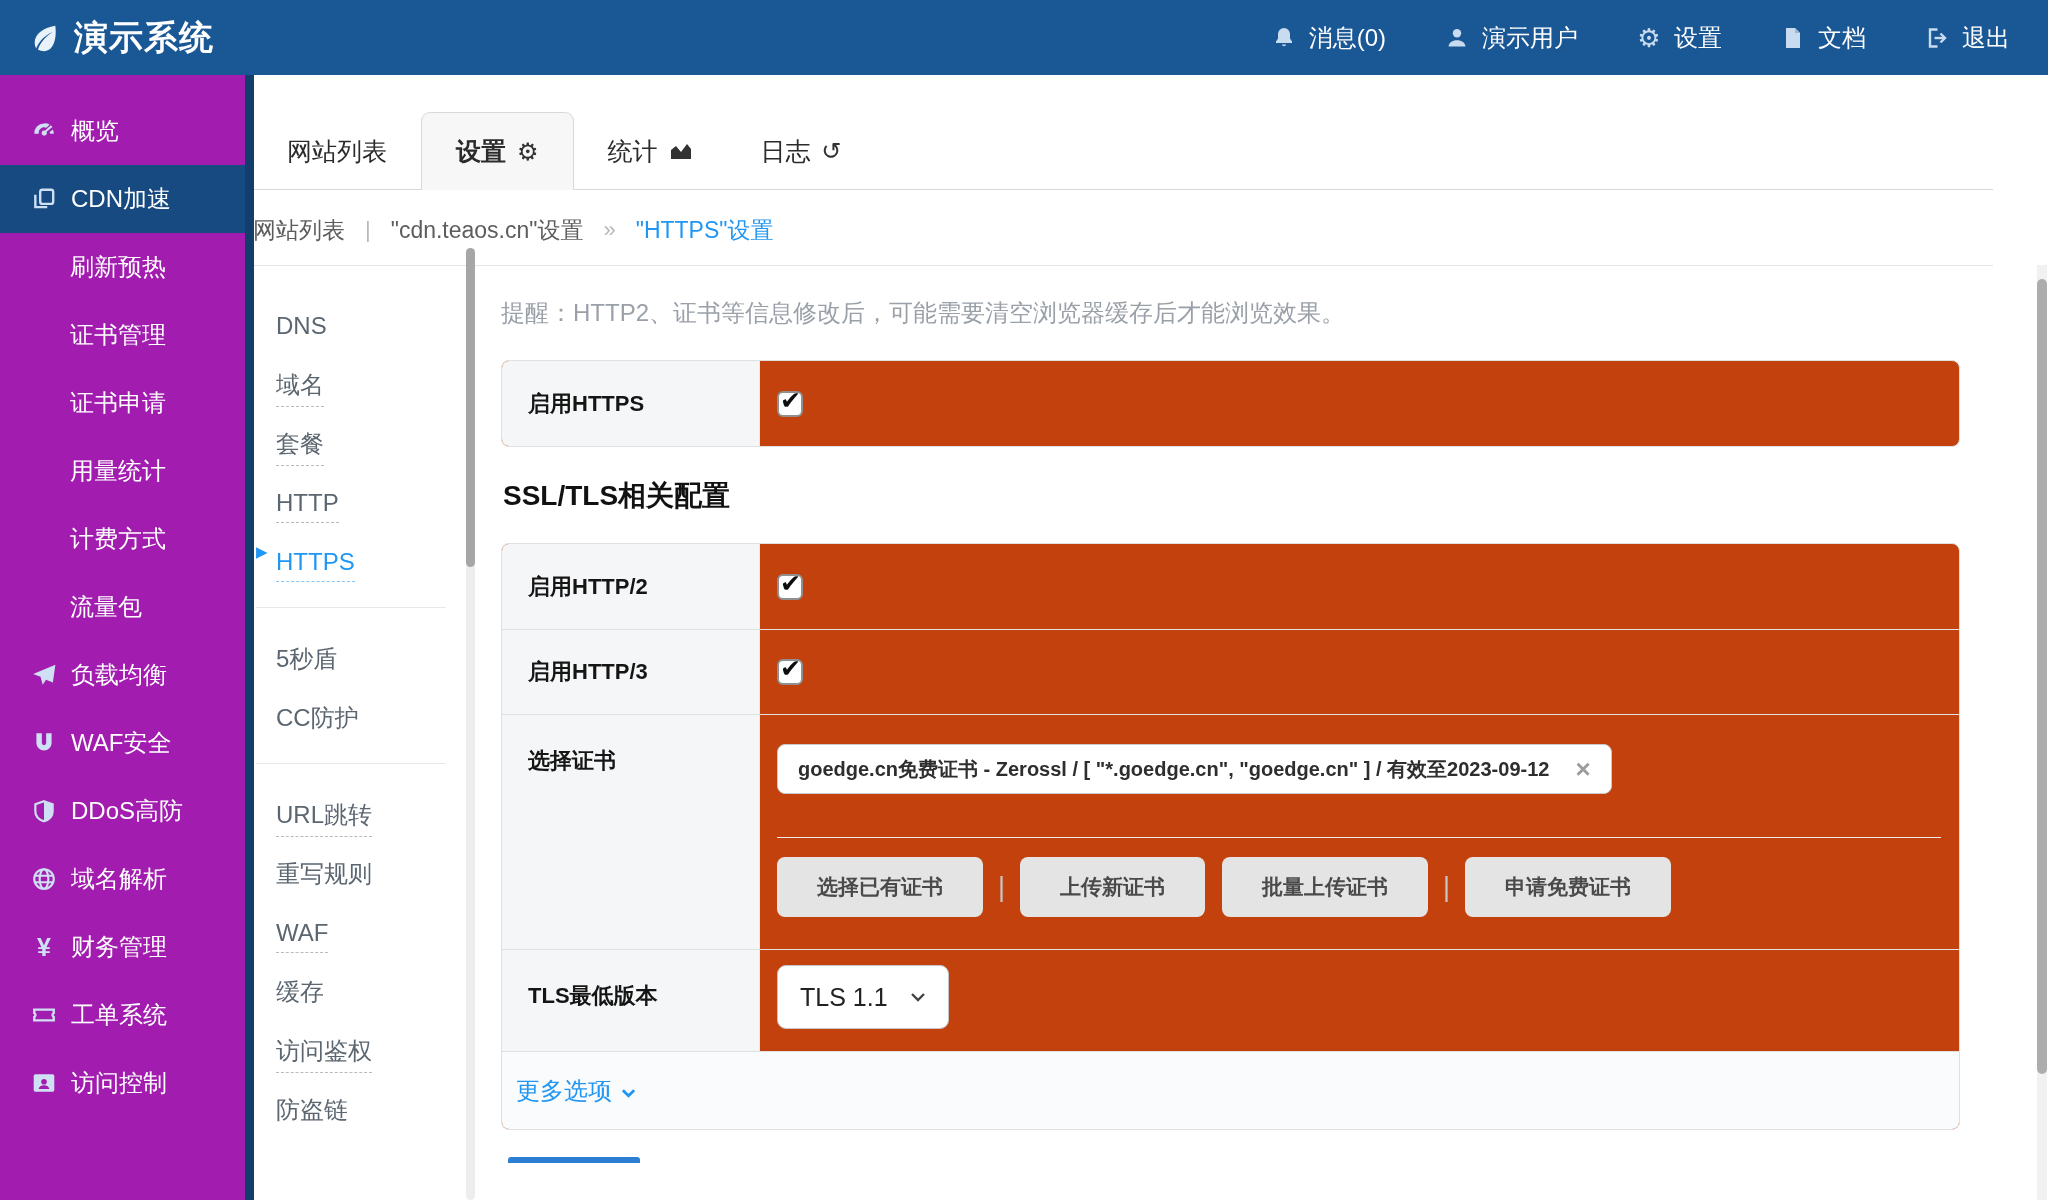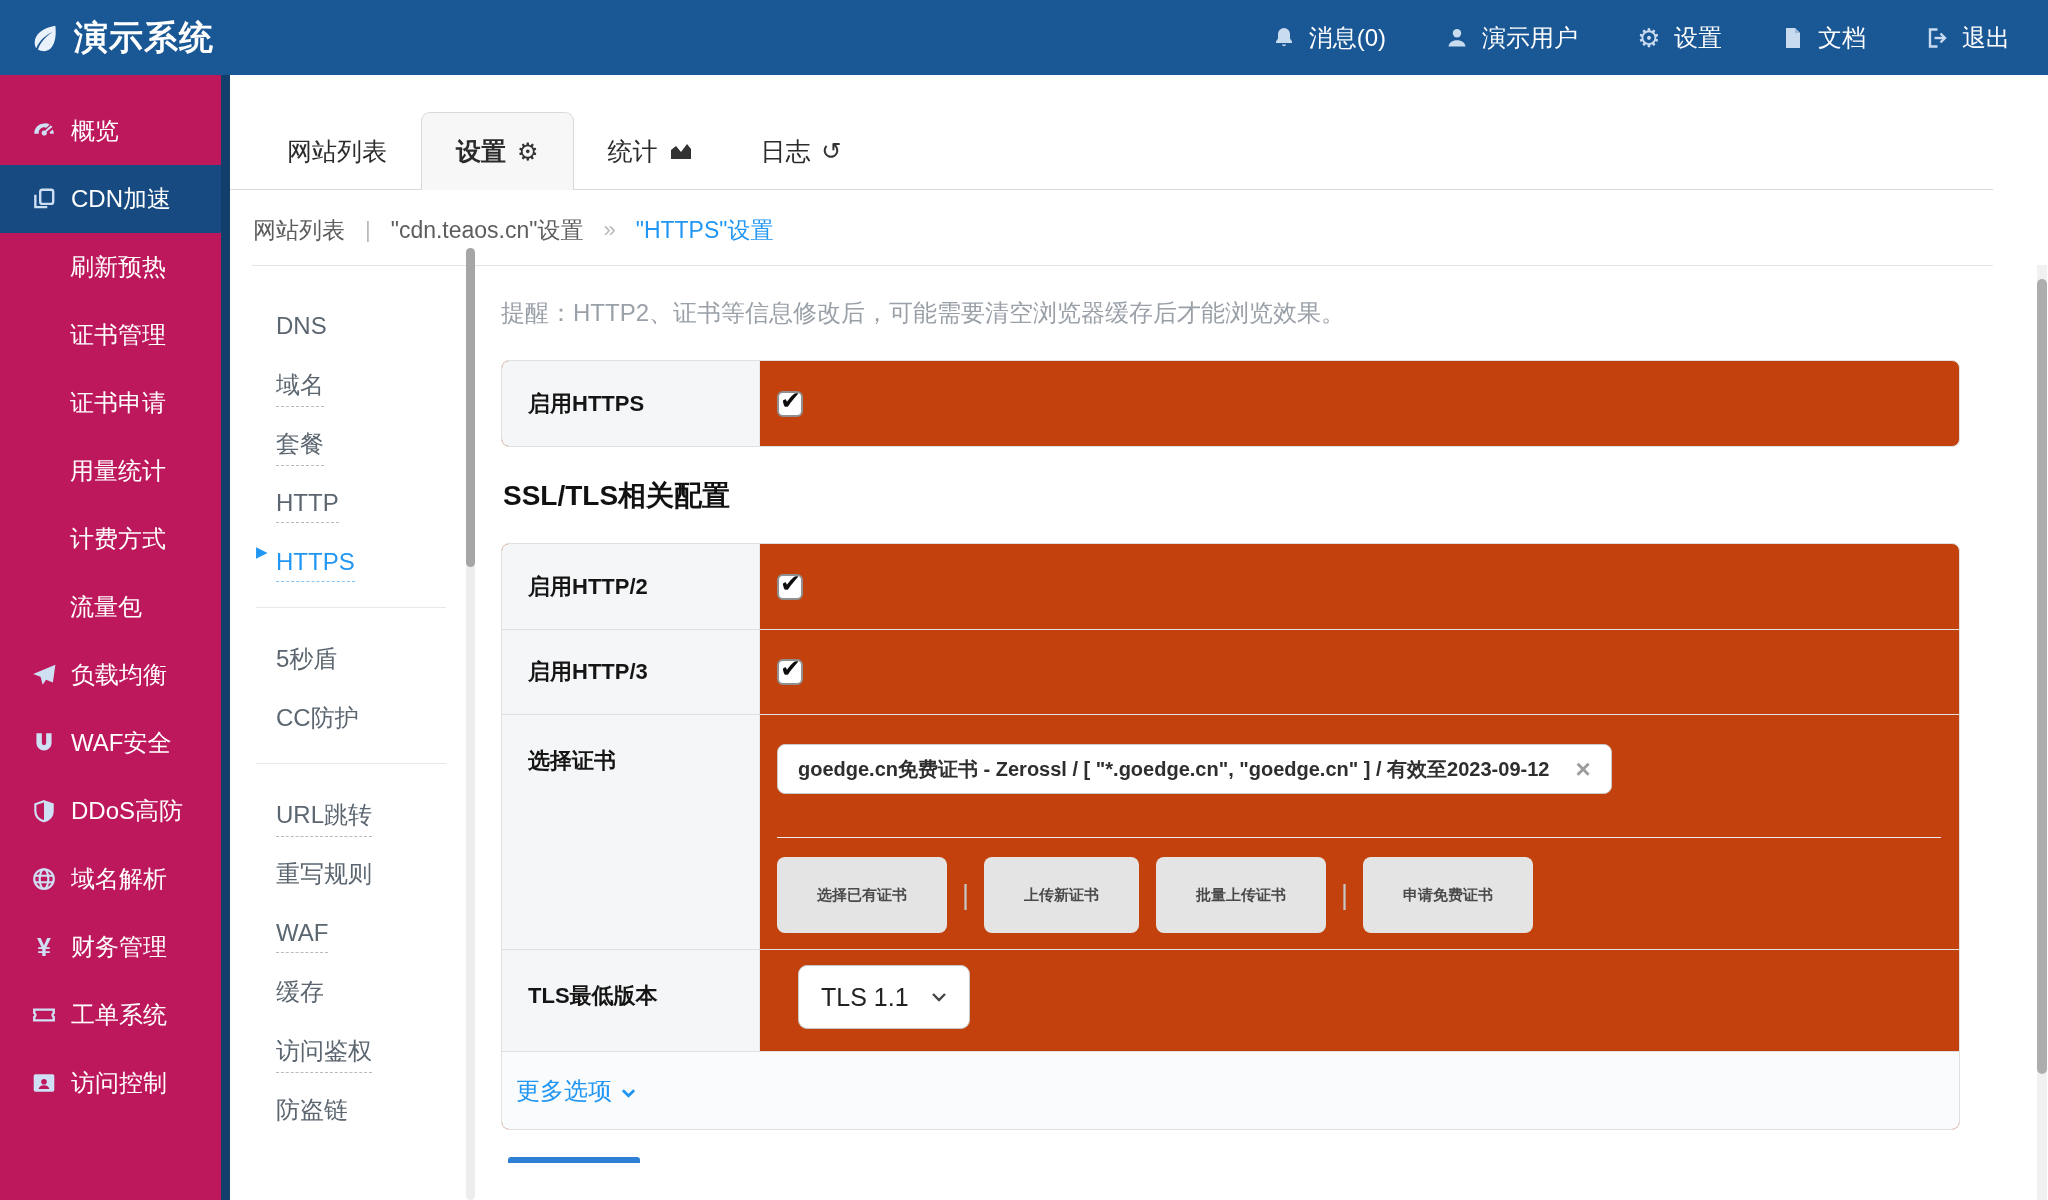--- a/index.html
+++ b/index.html
@@ -13,22 +13,22 @@
   .brand { display:flex; align-items:center; gap:14px; margin-left:30px; }
   .brand-icon { width:30px; height:30px; color:#e9f2fb; }
   .brand-name { color:#fff; font-size:34px; font-weight:bold; letter-spacing:1px; }
   .topnav { margin-left:auto; margin-right:38px; display:flex; align-items:center; gap:58px; }
   .topnav-item { display:flex; align-items:center; gap:12px; color:#fff; font-size:24px; cursor:pointer; }
   .ticon { width:26px; height:26px; color:#c9dbef; display:flex; align-items:center; justify-content:center; }
   .ticon svg { width:24px; height:24px; }
   .ticon.glyph { font-size:26px; line-height:1; }
 
   
-  .sidebar { position:absolute; left:0; top:75px; width:230px; height:1125px;
-    background:#be185d; z-index:5; }
+  .sidebar { position:absolute; left:0; top:75px; width:254px; height:1125px;
+    background:#a21caf; z-index:5; }
   .side-stripe { position:absolute; right:0; top:0; width:9px; height:100%;
     background:#123e6c; z-index:1; }
   .side-list { position:absolute; left:0; top:22px; width:100%; }
   .side-item { height:68px; display:flex; align-items:center; gap:13px;
     padding-left:30px; color:#fff; font-size:24px; cursor:pointer; position:relative; }
   .side-item .sicon { width:28px; height:28px; color:#cfe0f4; flex:none;
     display:flex; align-items:center; justify-content:center; }
   .side-item .sicon svg { width:26px; height:26px; }
   .side-item .sicon.glyph { font-size:25px; font-weight:bold; line-height:1; }
   .side-item.sub { padding-left:70px; }
@@ -80,39 +80,39 @@
     border-radius:8px; overflow:hidden; background:#c2410c; }
   .ftable1 { top:285px; height:87px; }
   .ftable2 { top:468px; }
   .frow { display:flex; }
   .frow + .frow { border-top:1px solid #e0e0e0; }
   .fcell-label { width:258px; flex:none; background:#f5f6f7; border-right:1px solid #e8e8e8;
     display:flex; align-items:center; padding-left:26px; font-size:22px; font-weight:bold; color:#151515; }
   .fcell-content { flex:1; display:flex; align-items:center; }
   .frow.top .fcell-label { align-items:flex-start; padding-top:31px; }
   .frow.top .fcell-content { align-items:flex-start; }
-  .r85 { height:85px; } .r235 { height:235px; } .r102 { height:102px;gap:21px; } .r78 { height:78px; }
+  .r85 { height:85px; } .r235 { height:235px; } .r102 { height:102px; } .r78 { height:78px; }
 
   .checkbox { width:26px; height:26px; border:2px solid #909090; border-radius:6px;
     margin-left:17px; position:relative; background:#fff; cursor:pointer; flex:none; }
   .checkbox .check { position:absolute; left:1px; top:-5px; font-size:25px;
     font-weight:bold; color:#0d0d0d; line-height:1; }
 
   .section-title { position:absolute; left:273px; top:402px; font-size:28px;
     font-weight:bold; color:#111; }
 
   .cert-content { display:block; padding:29px 0 0 17px; }
   .cert-chip { display:inline-flex; align-items:center; height:50px; border:1px solid #c9c9c9;
     border-radius:8px; padding:0 20px; gap:26px; background:#fff; }
   .cert-text { font-size:20px; font-weight:bold; color:#2e2e2e; }
   .cert-x { font-size:26px; font-weight:bold; color:#9c9c9c; cursor:pointer; line-height:1; }
   .cert-divider { width:1164px; height:1px; background:#ececec; margin-top:43px; }
   .cert-buttons { margin-top:19px; display:flex; align-items:center; }
-  .gbtn { display:inline-flex; align-items:center; height:76px; padding:0 40px;
-    background:#e4e4e4; border-radius:8px; font-size:15px; font-weight:bold;
+  .gbtn { display:inline-flex; align-items:center; height:60px; padding:0 40px;
+    background:#e4e4e4; border-radius:8px; font-size:21px; font-weight:bold;
     color:#4a4a4a; cursor:pointer; }
   .gbtn + .gbtn { margin-left:17px; }
   .btn-sep { font-size:27px; color:#c6c6c6; margin:0 15px; font-weight:300; }
 
   .tls-content { padding:15px 0 0 17px; display:block; }
   .select { display:inline-flex; align-items:center; height:64px; min-width:158px;
     border:1px solid #c6c6c6; border-radius:9px; padding:0 22px; gap:22px;
     background:#fff; cursor:pointer; }
   .select .sel-value { font-size:25px; color:#222; }
   .select svg { width:16px; height:10px; }

